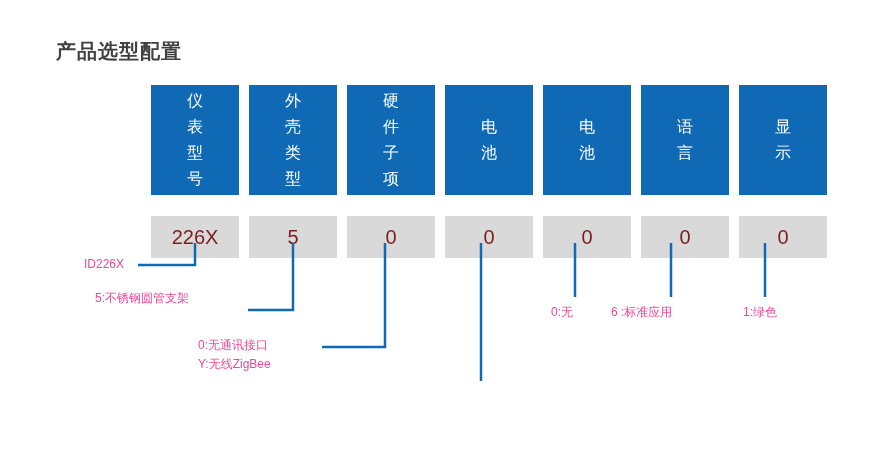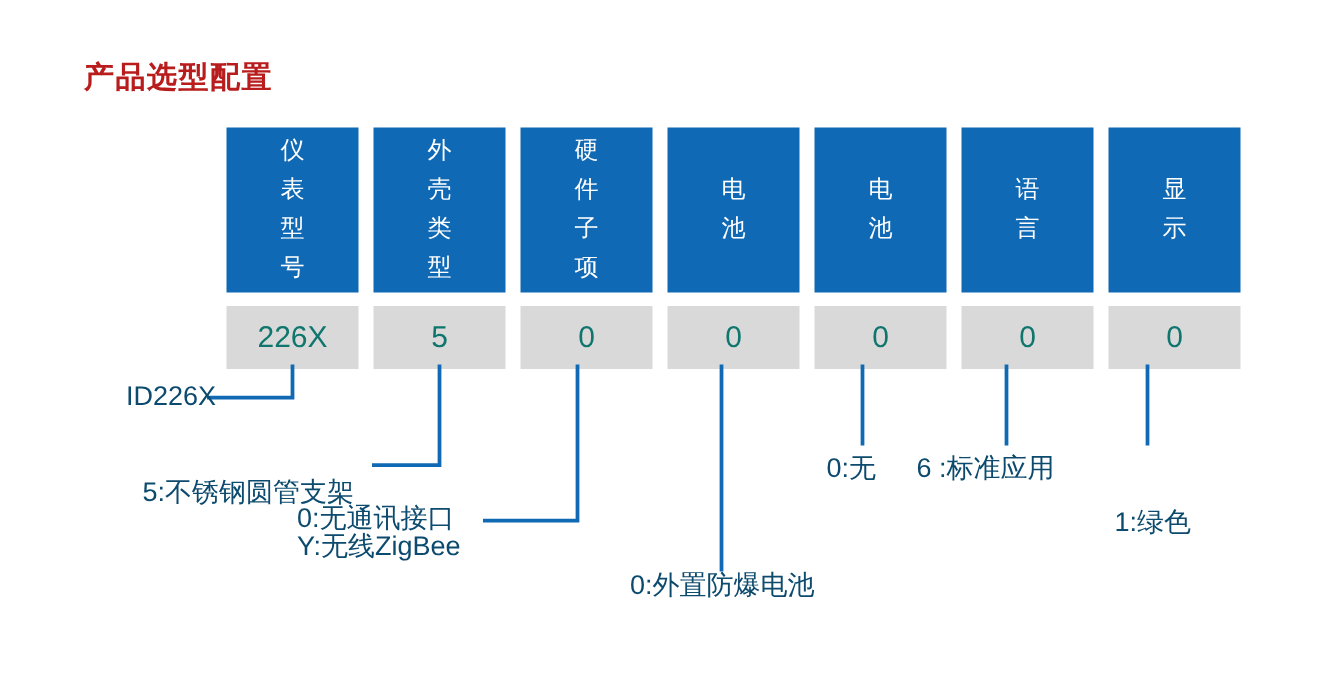--- a/index.html
+++ b/index.html
@@ -20,21 +20,21 @@
     height: 449px;
   }
 
   
   .page-title {
     position: absolute;
     left: 56px;
     top: 38px;
     font-size: 20px;
     font-weight: bold;
-    color: #b91c1c;
+    color: #404040;
     letter-spacing: 1px;
     white-space: nowrap;
   }
 
   
   .header-cell {
     position: absolute;
     top: 85px;
     width: 88px;
     height: 110px;
@@ -50,47 +50,47 @@
     display: block;
     font-size: 16px;
     line-height: 26px;
     font-weight: normal;
     text-align: center;
   }
 
   
   .value-cell {
     position: absolute;
-    top: 204px;
+    top: 216px;
     width: 88px;
     height: 42px;
     background: #d9d9d9;
-    color: #0f766e;
+    color: #7f1d1d;
     display: flex;
     align-items: center;
     justify-content: center;
     font-size: 20px;
     box-sizing: border-box;
   }
 
   
   #leaders {
     position: absolute;
     left: 0;
     top: 0;
     width: 896px;
     height: 449px;
     pointer-events: none;
   }
 
   
   .annot {
     position: absolute;
-    font-size: 18px;
-    color: #0c4a6e;
+    font-size: 12px;
+    color: #ec4899;
     white-space: nowrap;
     line-height: 19px;
   }
   .annot-line { display: block; }
 </style>
 </head>
 <body>
 
 <div id="canvas">
 
@@ -153,38 +153,35 @@
 
     <polyline points="671,243 671,297" fill="none" stroke="#1069b4" stroke-width="2.5"></polyline>
 
     <polyline points="765,243 765,297" fill="none" stroke="#1069b4" stroke-width="2.5"></polyline>
   </svg>
 
   <div class="annot" style="left:84px; top:255px;">
     <span class="annot-line">ID226X</span>
   </div>
 
-  <div class="annot" style="left:95px; top:289px;margin-top:30px;">
+  <div class="annot" style="left:95px; top:289px;">
     <span class="annot-line">5:不锈钢圆管支架</span>
   </div>
 
   <div class="annot" style="left:198px; top:336px;">
     <span class="annot-line">0:无通讯接口</span>
     <span class="annot-line">Y:无线ZigBee</span>
   </div>
 
-  <div class="annot" style="left:420px; top:381px;">
-    <span class="annot-line">0:外置防爆电池</span>
-  </div>
 
   <div class="annot" style="left:551px; top:303px;">
     <span class="annot-line">0:无</span>
   </div>
 
   <div class="annot" style="left:611px; top:303px;">
     <span class="annot-line">6 :标准应用</span>
   </div>
 
-  <div class="annot" style="left:743px; top:303px;margin-top:36px;">
+  <div class="annot" style="left:743px; top:303px;">
     <span class="annot-line">1:绿色</span>
   </div>
 
 </div>
 
 </body></html>

